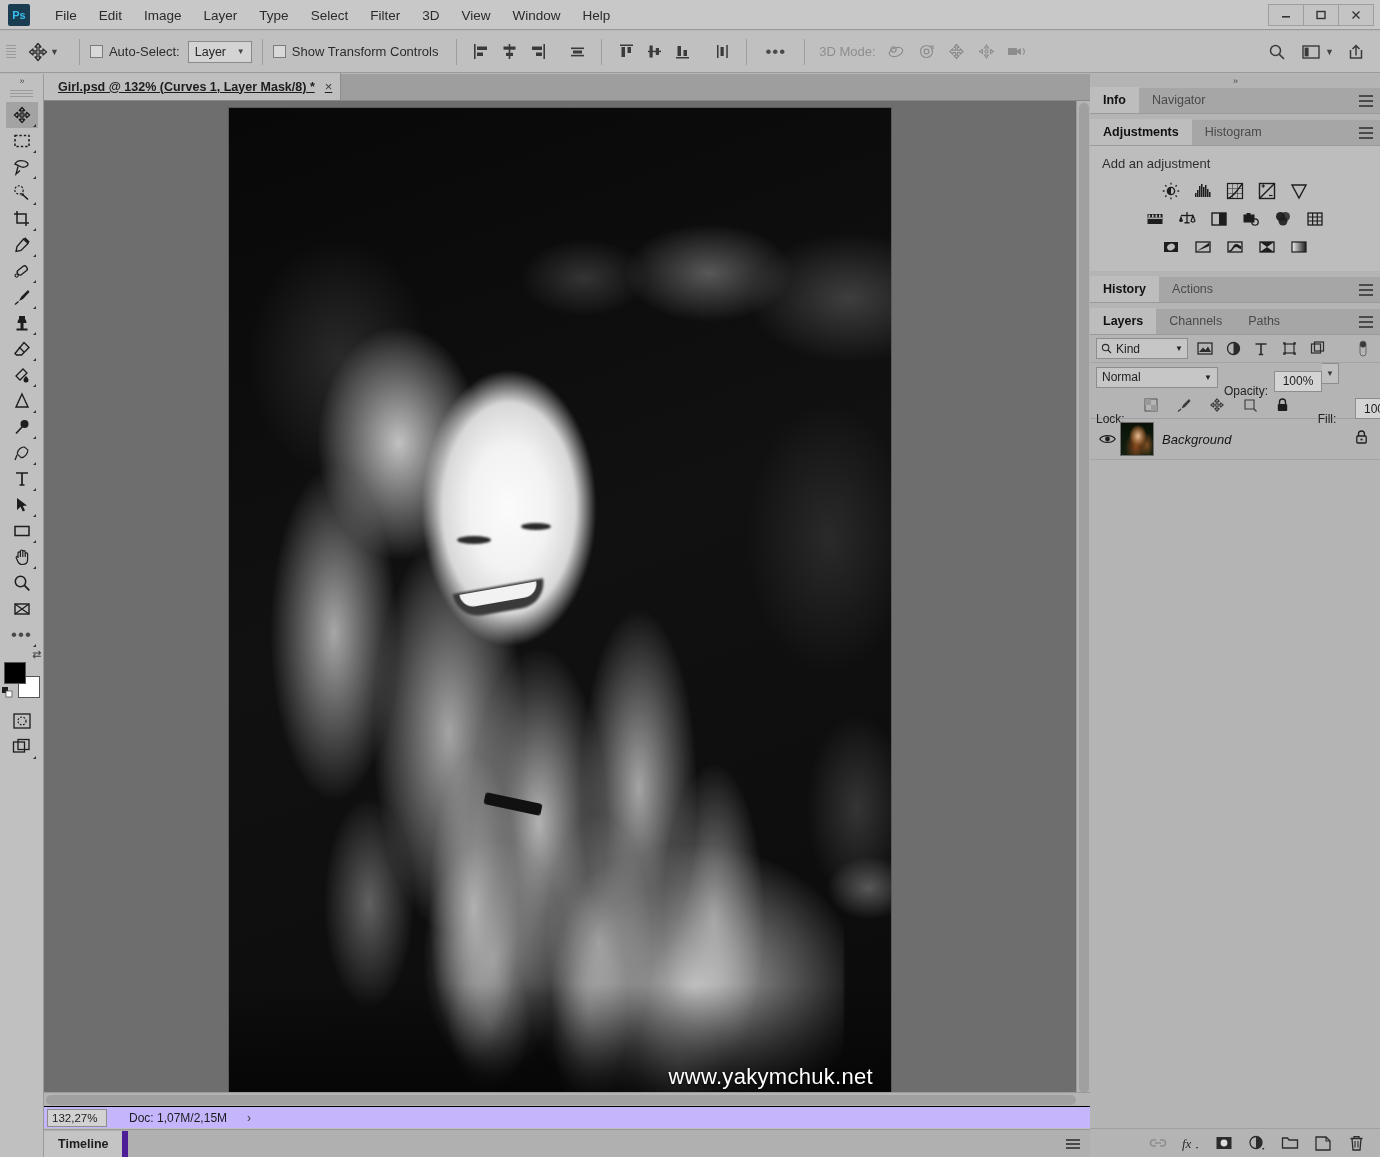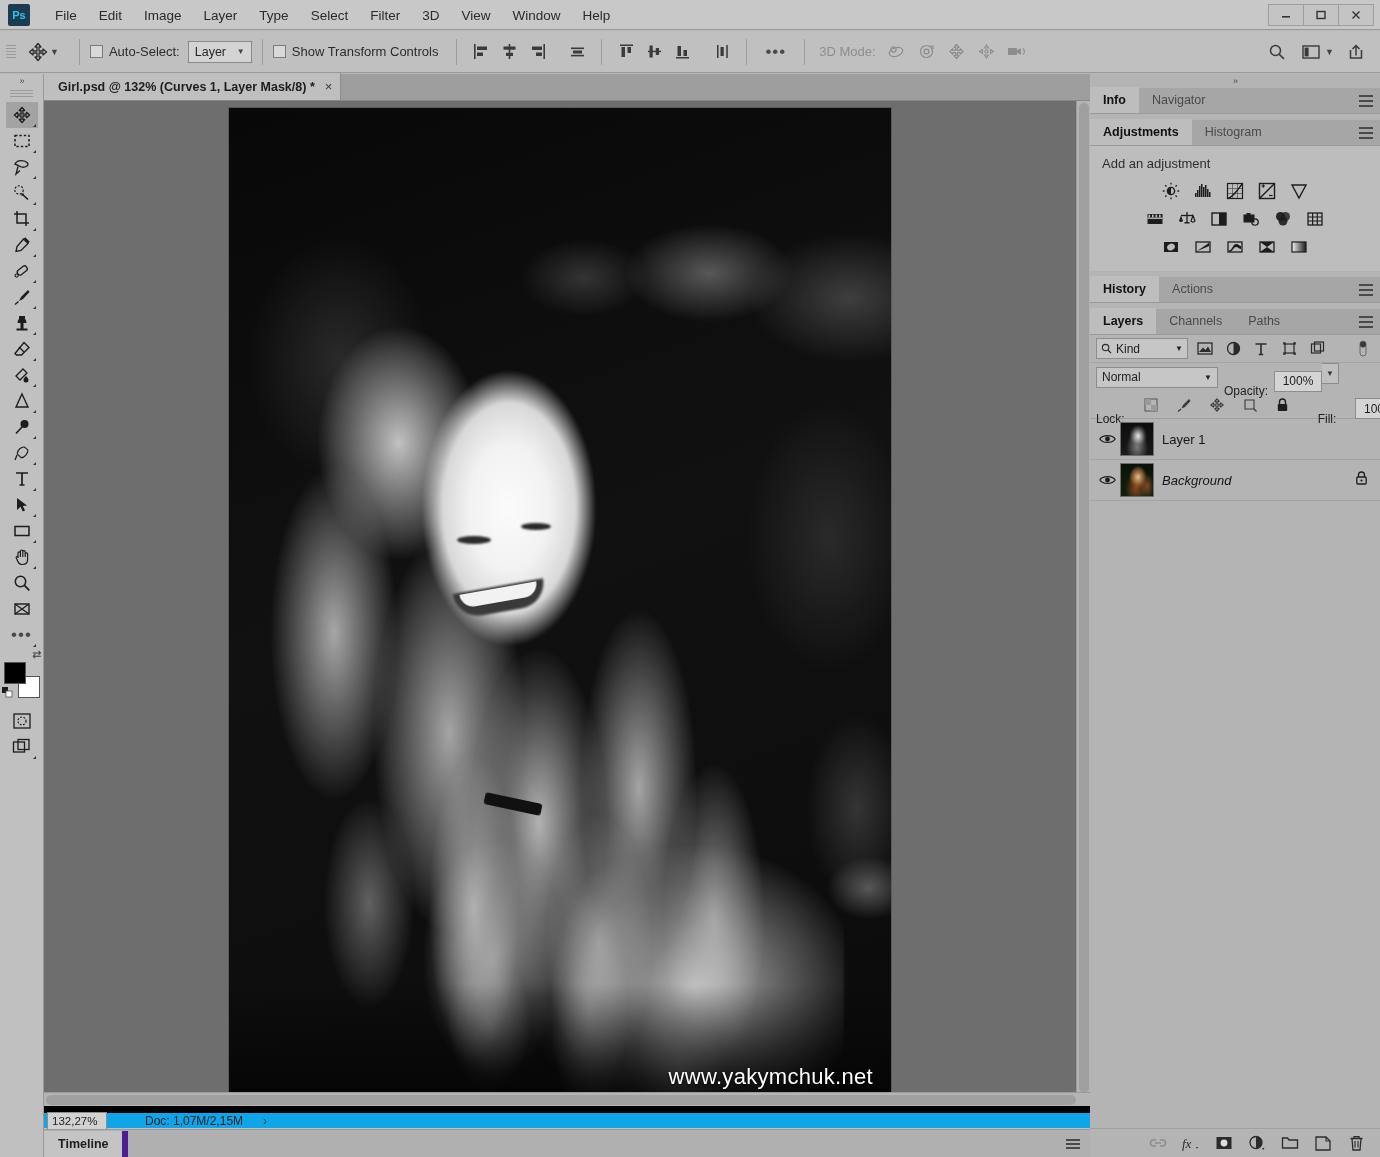--- a/index.html
+++ b/index.html
@@ -75,21 +75,21 @@
 
   
   .tabbar {
     position: absolute; top: 74px; left: 44px; width: 1046px; height: 27px;
     background: #9e9e9e; border-bottom: 1px solid #888;
     display: flex; align-items: flex-end;
   }
   .doc-tab {
     height: 27px; background: #bfbfbf; display: flex; align-items: center;
     padding: 0 8px 0 14px; font-size: 12.5px; font-weight: bold; color: #1d1d1d;
-    border-right: 1px solid #8d8d8d; gap: 10px;
+    border-right: 1px solid #8d8d8d; gap: 10px; text-decoration: underline;
   }
   .tab-close { font-size: 13px; color: #3a3a3a; font-weight: normal; }
 
   
   .toolbar {
     position: absolute; top: 74px; left: 0; width: 44px; height: 1083px;
     background: #c0c0c0; border-right: 1px solid #9a9a9a;
   }
   .tb-collapse { height: 14px; display:flex; align-items:center; justify-content:center;
                  font-size:9px; color:#4a4a4a; letter-spacing:-1px;}
@@ -211,29 +211,29 @@
   .cv-vthumb { position:absolute; left:2px; top:2px; width:10px; height:990px; background:#a0a0a0; border-radius:5px;}
   .cv-hscroll {
     position:absolute; left:0; bottom:0; height:14px; width:1046px; background:#b4b4b4;
     border-top:1px solid #9a9a9a;
   }
   .cv-hthumb { position:absolute; left:2px; top:2px; height:10px; width:1030px; background:#a0a0a0; border-radius:5px;}
 
   
   .statusbar {
     position: absolute; top: 1106px; left: 44px; width: 1046px; height: 22px;
-    background: #0ea5e9; border-top: 7px solid #000000;
+    background: #c4b5fd; border-top: 1px solid #000000;
     display: flex; align-items: center;
   }
   .zoom-box {
     width: 60px; height: 18px; margin-left: 3px; background: #d2d2d2;
     border: 1px solid #8d8d8d; font-size: 11.5px; color: #1d1d1d;
     display: flex; align-items: center; padding-left: 4px; overflow: hidden; white-space: nowrap;
   }
-  .doc-info { font-size: 12px; color: #1d1d1d; margin-left: 38px; text-align: center; }
+  .doc-info { font-size: 12px; color: #1d1d1d; margin-left: 22px; text-align: center; }
   .status-arrow { font-size: 12px; color: #3a3a3a; margin-left: 20px; }
 
   
   .timelinebar {
     position: absolute; top: 1129px; left: 44px; width: 1046px; height: 28px;
     background: #b0b0b0; border-top: 1px solid #9a9a9a;
     display: flex; align-items: center;
   }
   .tl-tab {
     height: 26px; padding: 0 14px; background: #c4c4c4; font-size: 12.5px;
@@ -1042,32 +1042,20 @@
         <span class="small-lbl" style="margin-left:10px">Fill:</span>
         <div style="display:flex">
           <div class="num-box">100%</div>
           <div class="num-caret">▼</div>
         </div>
       </div>
 
       <div class="layer-list">
 
 
-        <div class="layer-row">
-          <div class="eye">
-            <svg width="17" height="12" viewBox="0 0 17 12">
-              <path d="M0.8 6 C3.5 1.5 13.5 1.5 16.2 6 C13.5 10.5 3.5 10.5 0.8 6 Z" fill="none" stroke="#1d1d1d" stroke-width="1.2"></path>
-              <circle cx="8.5" cy="6" r="2.4" fill="#1d1d1d"></circle>
-            </svg>
-          </div>
-          <div class="thumb-box">
-            <span class="thumb-girl-bw"></span>
-          </div>
-          <span class="layer-name">Layer 1</span>
-        </div>
 
         <div class="layer-row">
           <div class="eye">
             <svg width="17" height="12" viewBox="0 0 17 12">
               <path d="M0.8 6 C3.5 1.5 13.5 1.5 16.2 6 C13.5 10.5 3.5 10.5 0.8 6 Z" fill="none" stroke="#1d1d1d" stroke-width="1.2"></path>
               <circle cx="8.5" cy="6" r="2.4" fill="#1d1d1d"></circle>
             </svg>
           </div>
           <div class="thumb-box">
             <span class="thumb-girl-col"></span>

